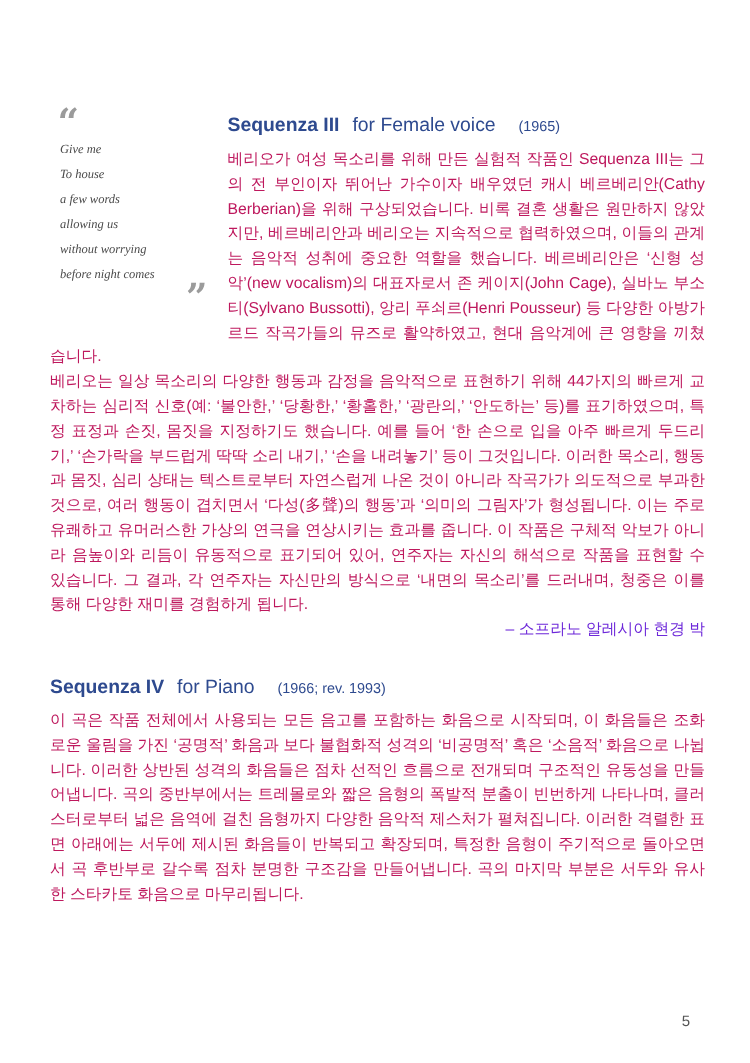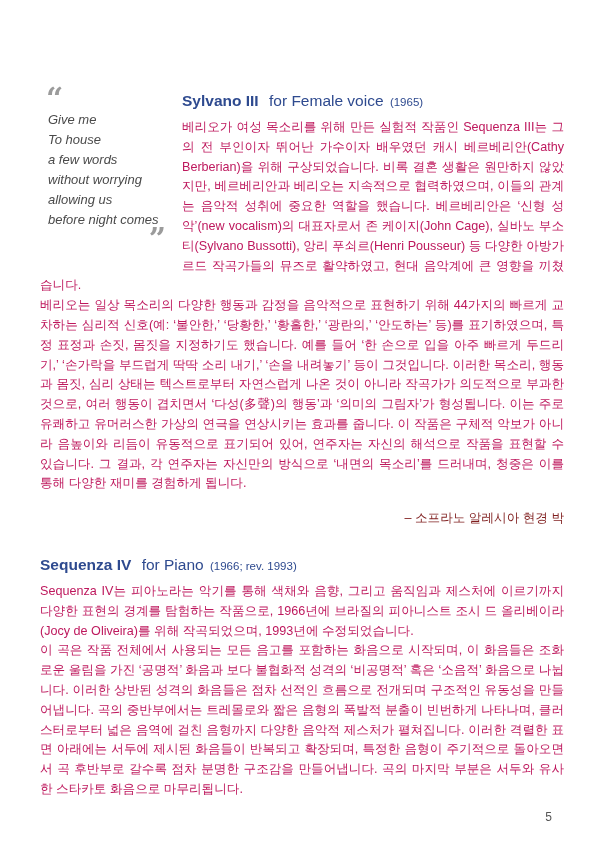--- a/index.html
+++ b/index.html
@@ -23,50 +23,49 @@
     font-family:"DejaVu Serif","Liberation Serif",serif;
     font-weight:bold;
     color:#9b9b9b;
     font-size:30px;
     line-height:14px;
     height:18px;
   }
   .quote-mark.open{padding-left:6px;}
   .quote-mark.close{text-align:right;padding-right:16px;height:22px;margin-top:2px;}
   .poem-line{
-    font-family:Liberation Sans, sans-serif;
+    font-family:Liberation Serif, serif;
     font-style:italic;
-    font-size:13px;
+    font-size:10px;
     line-height:20px;
     color:#4a4a4a;
     padding-left:8px;
     white-space:nowrap;
   }
   .sec-heading{
     margin:0 0 7px 0;
     font-size:15.5px;
     line-height:18px;
     color:#2e4a8f;
   }
   .sec-heading .t-main{font-weight:bold;}
   .sec-heading .t-sub{font-weight:normal;margin-left:6px;}
-  .sec-heading .t-year{font-weight:normal;font-size:11.5px;margin-left:2px;}
+  .sec-heading .t-year{font-weight:normal;font-size:11.5px;margin-left:14px;}
   .body-par{
     margin:0;
     font-size:12.6px;
     line-height:19.8px;
     text-align:justify;
     color:#be185d;
   }
   .attribution{
     font-size:12.6px;
     line-height:19.8px;
     text-align:right;
-    color:#7f1d1d;
-    margin-top:15px;
+    color:#6d28d9;
   }
   .sec2{margin-top:27px;}
   .page-number{
     position:absolute;
     right:48px;
     bottom:26px;
     font-size:12px;
     color:#555555;
   }
   .clearfix::after{content:"";display:block;clear:both;}
@@ -76,43 +75,42 @@
 
 <div class="page">
 
   <div class="sec1 clearfix">
 
     <aside class="poem-aside">
       <div class="quote-mark open">“</div>
       <div class="poem-line">Give me</div>
       <div class="poem-line">To house</div>
       <div class="poem-line">a few words</div>
+      <div class="poem-line">allowing us</div>
       <div class="poem-line">without worrying</div>
-      <div class="poem-line">allowing us</div>
       <div class="poem-line">before night comes</div>
       <div class="quote-mark close">”</div>
     </aside>
 
     <h2 class="sec-heading">
-      <span class="t-main">Sylvano III</span>
+      <span class="t-main">Sequenza III</span>
       <span class="t-sub">for Female voice</span>
       <span class="t-year">(1965)</span>
     </h2>
 
     <p class="body-par">베리오가 여성 목소리를 위해 만든 실험적 작품인 Sequenza III는 그의 전 부인이자 뛰어난 가수이자 배우였던 캐시 베르베리안(Cathy Berberian)을 위해 구상되었습니다. 비록 결혼 생활은 원만하지 않았지만, 베르베리안과 베리오는 지속적으로 협력하였으며, 이들의 관계는 음악적 성취에 중요한 역할을 했습니다. 베르베리안은 ‘신형 성악’(new vocalism)의 대표자로서 존 케이지(John Cage), 실바노 부소티(Sylvano Bussotti), 앙리 푸쇠르(Henri Pousseur) 등 다양한 아방가르드 작곡가들의 뮤즈로 활약하였고, 현대 음악계에 큰 영향을 끼쳤습니다.</p>
     <p class="body-par">베리오는 일상 목소리의 다양한 행동과 감정을 음악적으로 표현하기 위해 44가지의 빠르게 교차하는 심리적 신호(예: ‘불안한,’ ‘당황한,’ ‘황홀한,’ ‘광란의,’ ‘안도하는’ 등)를 표기하였으며, 특정 표정과 손짓, 몸짓을 지정하기도 했습니다. 예를 들어 ‘한 손으로 입을 아주 빠르게 두드리기,’ ‘손가락을 부드럽게 딱딱 소리 내기,’ ‘손을 내려놓기’ 등이 그것입니다. 이러한 목소리, 행동과 몸짓, 심리 상태는 텍스트로부터 자연스럽게 나온 것이 아니라 작곡가가 의도적으로 부과한 것으로, 여러 행동이 겹치면서 ‘다성(多聲)의 행동’과 ‘의미의 그림자’가 형성됩니다. 이는 주로 유쾌하고 유머러스한 가상의 연극을 연상시키는 효과를 줍니다. 이 작품은 구체적 악보가 아니라 음높이와 리듬이 유동적으로 표기되어 있어, 연주자는 자신의 해석으로 작품을 표현할 수 있습니다. 그 결과, 각 연주자는 자신만의 방식으로 ‘내면의 목소리’를 드러내며, 청중은 이를 통해 다양한 재미를 경험하게 됩니다.</p>
     <div class="attribution">– 소프라노 알레시아 현경 박</div>
   </div>
 
   <div class="sec2">
     <h2 class="sec-heading">
       <span class="t-main">Sequenza IV</span>
       <span class="t-sub">for Piano</span>
       <span class="t-year">(1966; rev. 1993)</span>
     </h2>
 
-    <p class="body-par">Sequenza IV는 피아노라는 악기를 통해 색채와 음향, 그리고 움직임과 제스처에 이르기까지 다양한 표현의 경계를 탐험하는 작품으로, 1966년에 브라질의 피아니스트 조시 드 올리베이라(Jocy de Oliveira)를 위해 작곡되었으며, 1993년에 수정되었습니다.</p>
     <p class="body-par">이 곡은 작품 전체에서 사용되는 모든 음고를 포함하는 화음으로 시작되며, 이 화음들은 조화로운 울림을 가진 ‘공명적’ 화음과 보다 불협화적 성격의 ‘비공명적’ 혹은 ‘소음적’ 화음으로 나뉩니다. 이러한 상반된 성격의 화음들은 점차 선적인 흐름으로 전개되며 구조적인 유동성을 만들어냅니다. 곡의 중반부에서는 트레몰로와 짧은 음형의 폭발적 분출이 빈번하게 나타나며, 클러스터로부터 넓은 음역에 걸친 음형까지 다양한 음악적 제스처가 펼쳐집니다. 이러한 격렬한 표면 아래에는 서두에 제시된 화음들이 반복되고 확장되며, 특정한 음형이 주기적으로 돌아오면서 곡 후반부로 갈수록 점차 분명한 구조감을 만들어냅니다. 곡의 마지막 부분은 서두와 유사한 스타카토 화음으로 마무리됩니다.</p>
 
   </div>
 
   <div class="page-number">5</div>
 </div>
 
 </body></html>

